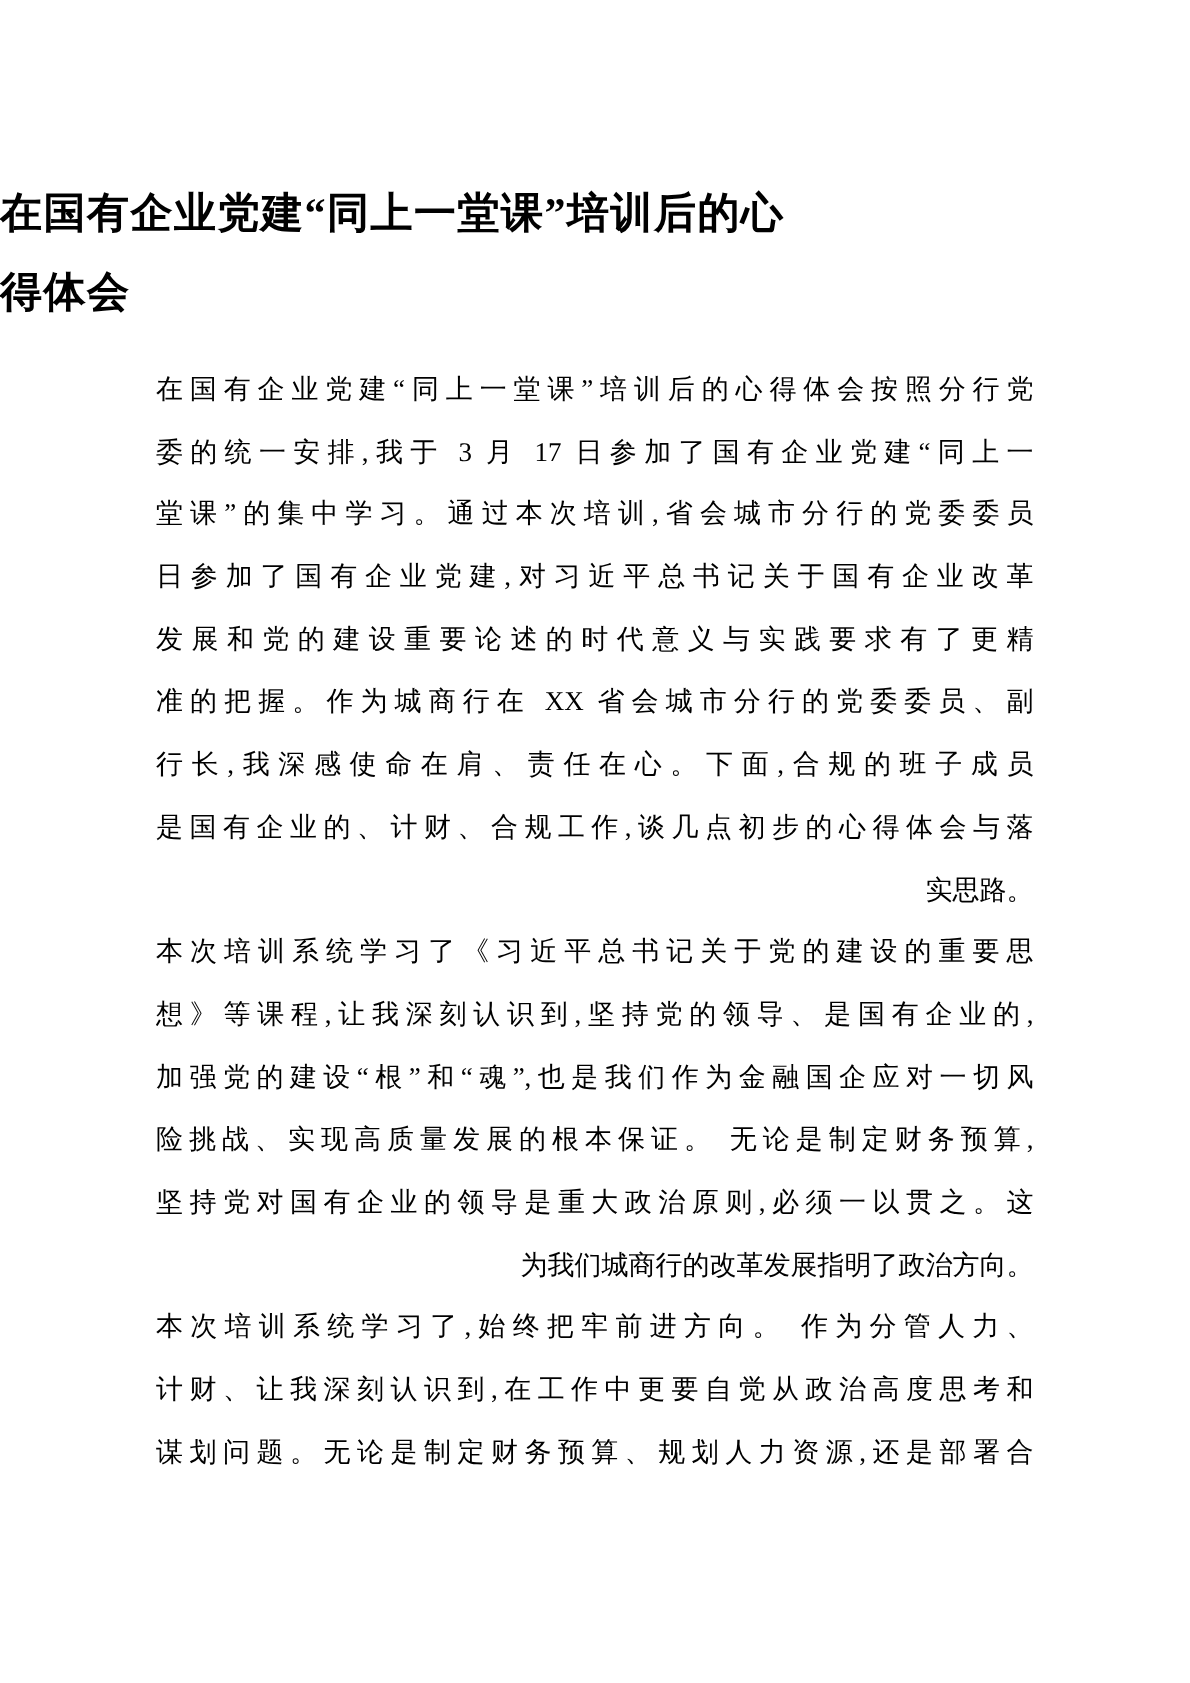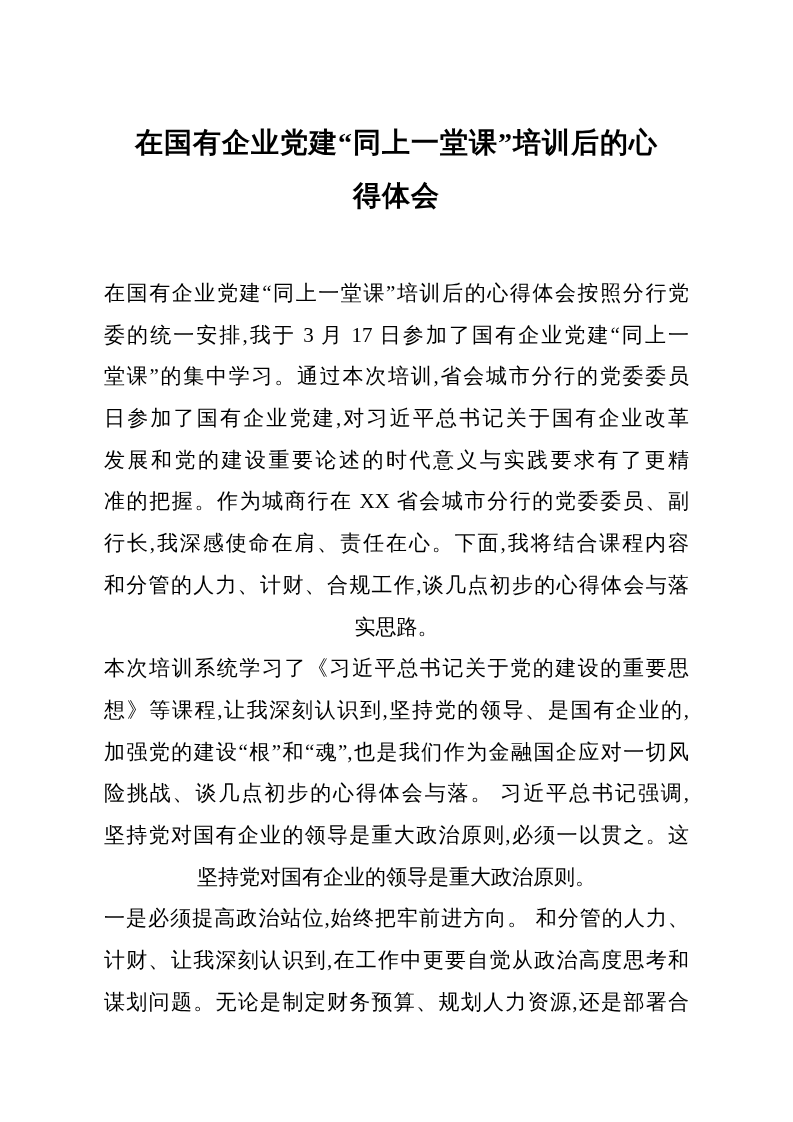--- a/index.html
+++ b/index.html
@@ -15,43 +15,41 @@
     overflow: hidden;
     font-family: "Liberation Serif", "DejaVu Serif", serif;
     color: #000000;
   }
   .doc-title {
     position: absolute;
     top: 116px;
     left: 0;
     width: 793px;
     margin: 0;
-    text-align: center;
     font-size: 28px;
     font-weight: bold;
     line-height: 53px;
     letter-spacing: 1px;
   }
   .title-line {
     height: 53px;
     overflow: hidden;
   }
   .doc-body {
     position: absolute;
     top: 239px;
     left: 104px;
     width: 585px;
-    font-size: 21px;
+    font-size: 18px;
     line-height: 41.7px;
-    margin-top: 34px;
   }
   .body-line {
     height: 41.7px;
     overflow: hidden;
-    text-align: center;
+    text-align: right;
   }
   .body-line.justified {
     text-align: justify;
     text-align-last: justify;
   }
 </style>
 </head>
 <body>
 
 <div class="page">
@@ -61,27 +59,27 @@
     <div class="title-line">得体会</div>
   </h1>
 
   <div class="doc-body">
       <div class="body-line justified">在国有企业党建“同上一堂课”培训后的心得体会按照分行党</div>
       <div class="body-line justified">委的统一安排,我于 3 月 17 日参加了国有企业党建“同上一</div>
       <div class="body-line justified">堂课”的集中学习。通过本次培训,省会城市分行的党委委员</div>
       <div class="body-line justified">日参加了国有企业党建,对习近平总书记关于国有企业改革</div>
       <div class="body-line justified">发展和党的建设重要论述的时代意义与实践要求有了更精</div>
       <div class="body-line justified">准的把握。作为城商行在 XX 省会城市分行的党委委员、副</div>
-      <div class="body-line justified">行长,我深感使命在肩、责任在心。下面,我将结合课程内容</div>
-      <div class="body-line justified">和分管的人力、计财、合规工作,谈几点初步的心得体会与落</div>
+      <div class="body-line justified">行长,我深感使命在肩、责任在心。下面,合规的班子成员</div>
+      <div class="body-line justified">是国有企业的、计财、合规工作,谈几点初步的心得体会与落</div>
       <div class="body-line">实思路。</div>
       <div class="body-line justified">本次培训系统学习了《习近平总书记关于党的建设的重要思</div>
       <div class="body-line justified">想》等课程,让我深刻认识到,坚持党的领导、是国有企业的,</div>
       <div class="body-line justified">加强党的建设“根”和“魂”,也是我们作为金融国企应对一切风</div>
-      <div class="body-line justified">险挑战、谈几点初步的心得体会与落。 习近平总书记强调,</div>
+      <div class="body-line justified">险挑战、实现高质量发展的根本保证。 无论是制定财务预算,</div>
       <div class="body-line justified">坚持党对国有企业的领导是重大政治原则,必须一以贯之。这</div>
-      <div class="body-line">坚持党对国有企业的领导是重大政治原则。</div>
-      <div class="body-line justified">一是必须提高政治站位,始终把牢前进方向。 和分管的人力、</div>
+      <div class="body-line">为我们城商行的改革发展指明了政治方向。</div>
+      <div class="body-line justified">本次培训系统学习了,始终把牢前进方向。 作为分管人力、</div>
       <div class="body-line justified">计财、让我深刻认识到,在工作中更要自觉从政治高度思考和</div>
       <div class="body-line justified">谋划问题。无论是制定财务预算、规划人力资源,还是部署合</div>
     </div>
 
 </div>
 
 </body></html>

